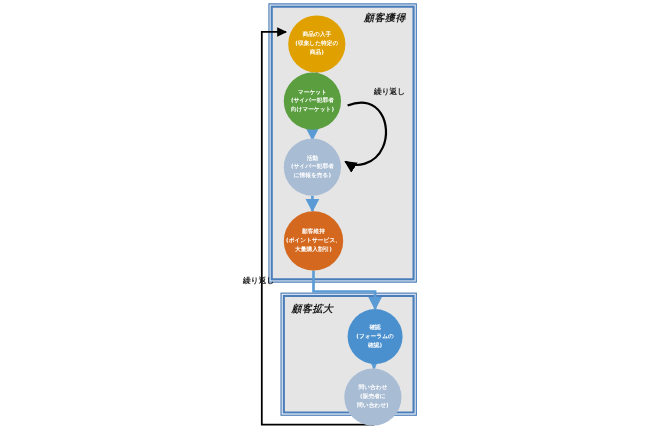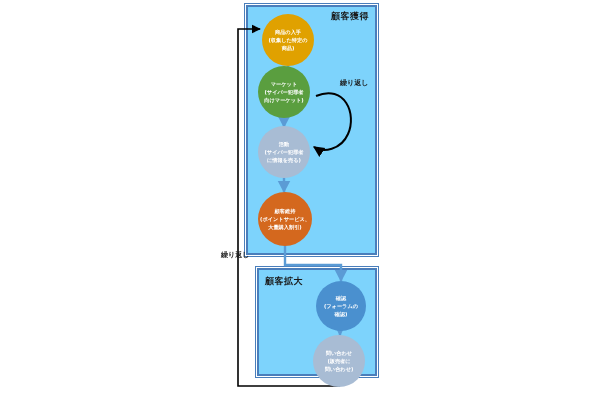--- a/index.html
+++ b/index.html
@@ -18,24 +18,25 @@
   #canvas {
     position: absolute;
     left: 0; top: 0;
     width: 610px;
     height: 400px;
   }
 
   
   .group-box {
     position: absolute;
-    background: #7dd3fc;
+    background: #e5e5e5;
     border: 1px solid #4a7ebb;
     box-shadow: inset 0 0 0 1px #ffffff, inset 0 0 0 3px #4a7ebb;
     box-sizing: border-box;
+    font-style: italic;
   }
   #box-acquire {
     left: 244px; top: 3px;
     width: 135px; height: 254px;
   }
   #box-expand {
     left: 255px; top: 266px;
     width: 124px; height: 112px; padding-left: 12px;
   }
   .group-title {

